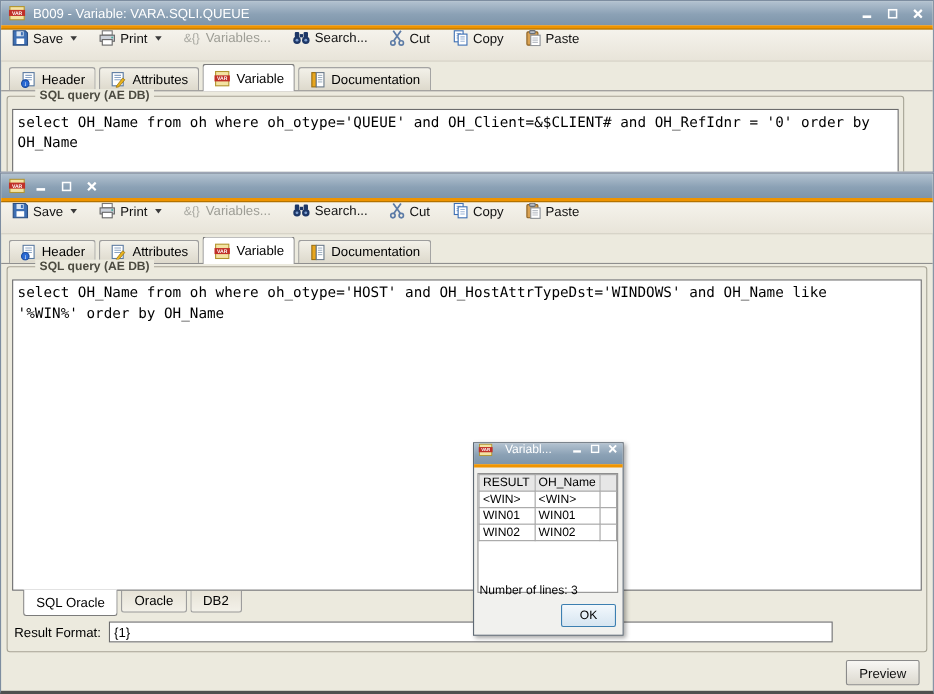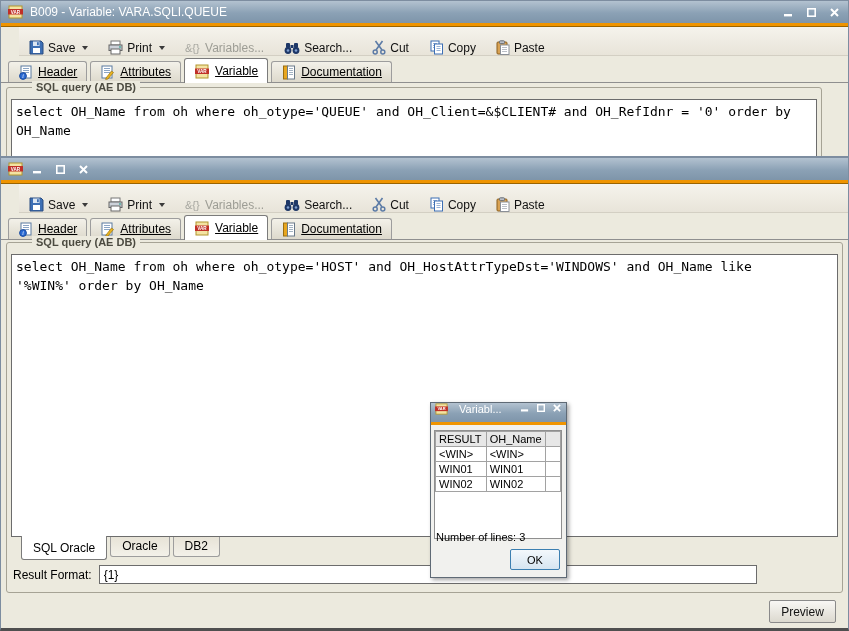--- a/index.html
+++ b/index.html
@@ -13,30 +13,30 @@
   #window2 { top:157px; height:474px; border-bottom:3px solid #4f4f4f; }
 
   .titlebar { height:22px; background:linear-gradient(#b3c2d0,#8ba1b5 55%,#7e95aa);
               display:flex; align-items:center; padding:0 7px; gap:7px; }
   .title { color:#fff; font-size:12px; flex:1; white-space:nowrap; overflow:hidden; }
   .winbtns { display:flex; gap:9px; align-items:center; }
   .winbtn { width:14px; height:12px; display:flex; align-items:center; justify-content:center; cursor:default; }
   .accent { height:4px; background:#ef9400; border-bottom:1px solid #9a6400; }
 
   
-  .toolbar { height:29px; display:flex; align-items:flex-end; padding:0 10px; gap:20px;
-             background:linear-gradient(#f5f3ec,#e8e4d9); border-bottom:1px solid #d3cfc3;margin-left:18px; }
+  .toolbar { height:29px; display:flex; align-items:flex-start; padding:0 10px; gap:20px;
+             background:linear-gradient(#f5f3ec,#e8e4d9); border-bottom:1px solid #d3cfc3; }
   .titem { display:flex; align-items:center; gap:4px; font-size:12px; color:#111; }
   .titem.disabled { color:#9d9d95; }
   .caret { width:0; height:0; border-left:3.5px solid transparent; border-right:3.5px solid transparent;
            border-top:4px solid #3a3a3a; margin-left:3px; }
 
   
   .tabrow { height:27px; display:flex; align-items:flex-end; padding:0 7px; gap:3px;
-            border-bottom:1px solid #8f8f8f; position:relative;text-decoration:underline; }
+            border-bottom:1px solid #8f8f8f; position:relative; }
   .tab { display:flex; align-items:center; gap:5px; font-size:12px; padding:0 9px;
          border:1px solid #9d9d9d; border-bottom:none; border-radius:3px 3px 0 0;
          background:linear-gradient(#f3f1e9,#ddd9cc); height:21px; position:relative; }
   .tab.active { background:#fff; height:25px; margin-bottom:-1px; border-color:#7b7b7b; z-index:2; }
 
   .content { position:relative; }
 
   
   .groupbox { position:absolute; border:1px solid #a6a395; border-radius:3px; }
   #window1 .groupbox { left:5px; right:26px; top:4px; height:220px; }

